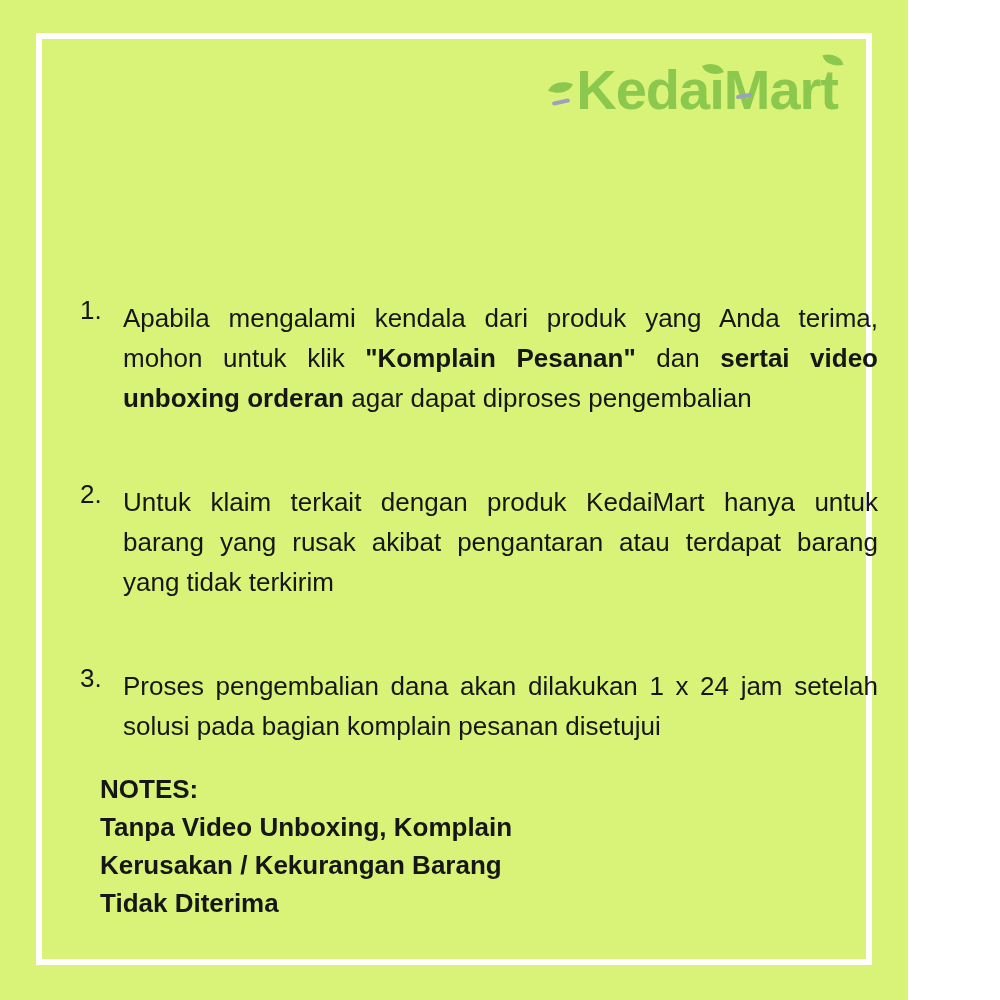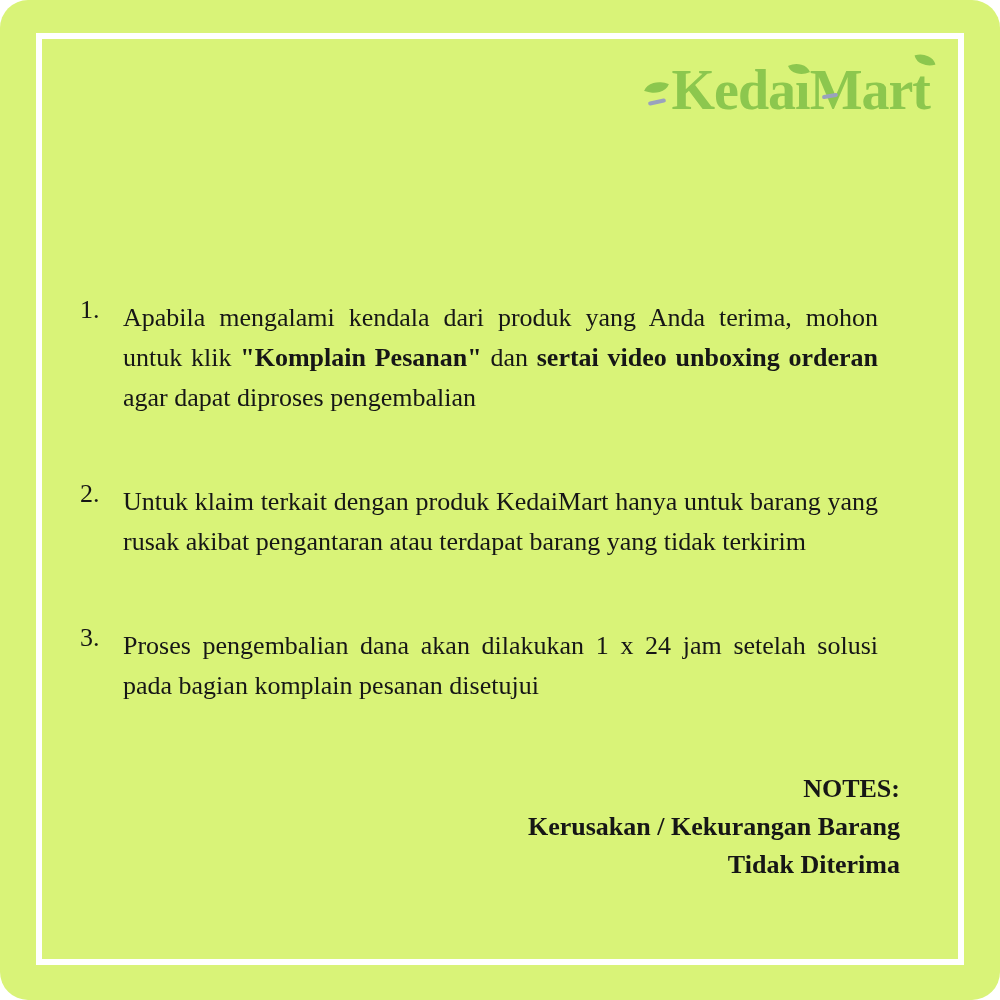--- a/index.html
+++ b/index.html
@@ -5,26 +5,25 @@
   :root{
     --bg:#d9f378;
     --frame:#ffffff;
     --text:#161616;
     --logo-green:#8cc74e;
     --logo-accent:#9aa2bd;
   }
   html,body{margin:0;padding:0;}
   .stage{
     position:relative;
-    width:1000px;height:1000px;
+    width:908px;height:1000px;
     background:var(--bg);
     overflow:hidden;
-    font-family:Liberation Serif, serif;
+    font-family:Liberation Sans, sans-serif;
     color:var(--text);
-    border-radius:28px;
   }
   .frame{
     position:absolute;
     left:36px;right:36px;top:33px;bottom:35px;
     border:6px solid var(--frame);
     pointer-events:none;
   }
   
   .logo{
     position:absolute;
@@ -67,21 +66,21 @@
   }
   .item{display:flex;margin-bottom:48px;}
   .item:last-child{margin-bottom:0;}
   .num{flex:0 0 35px;}
   .item-text{flex:1;margin:8px;text-align:justify;}
   .item-text b{font-weight:bold;}
   
   .notes{
     position:absolute;
     left:100px;right:100px;top:770px;
-    text-align:right;
+    text-align:left;
     font-weight:bold;
     font-size:26px;line-height:38px;
   }
 </style>
 </head>
 <body>
 
 <div class="stage">
 
   <div class="frame"></div>
@@ -107,17 +106,18 @@
 
     <div class="item">
       <span class="num">3.</span>
       <p class="item-text"><span>Proses pengembalian dana akan dilakukan 1 x 24 jam setelah solusi pada bagian komplain pesanan disetujui</span></p>
     </div>
 
   </div>
 
   <div class="notes">
     <div>NOTES:</div>
+    <div>Tanpa Video Unboxing, Komplain</div>
     <div>Kerusakan / Kekurangan Barang</div>
     <div>Tidak Diterima</div>
   </div>
 
 </div>
 
 </body></html>

